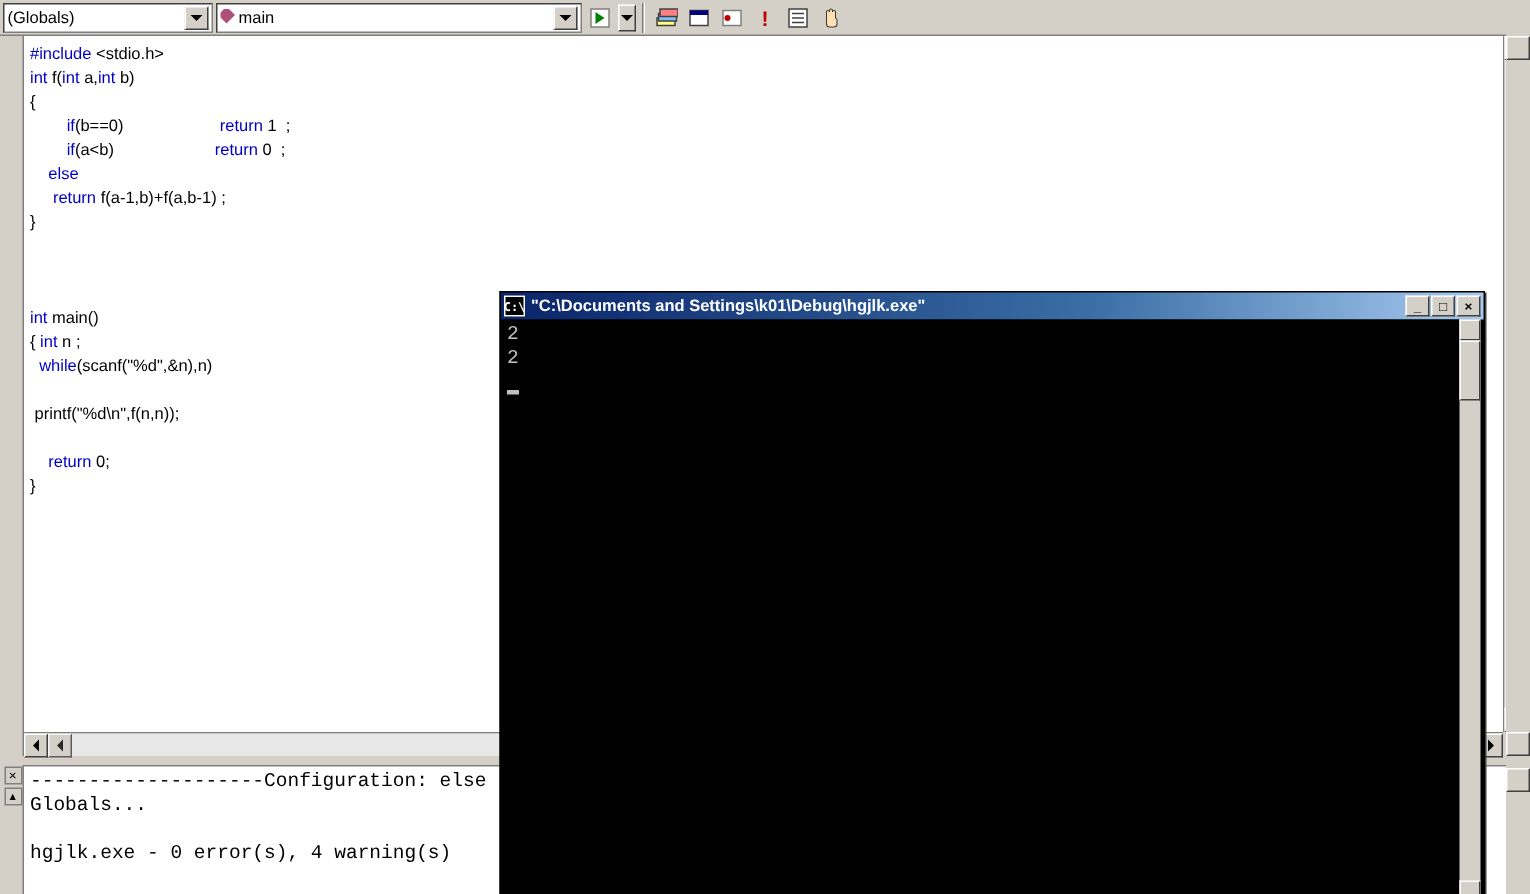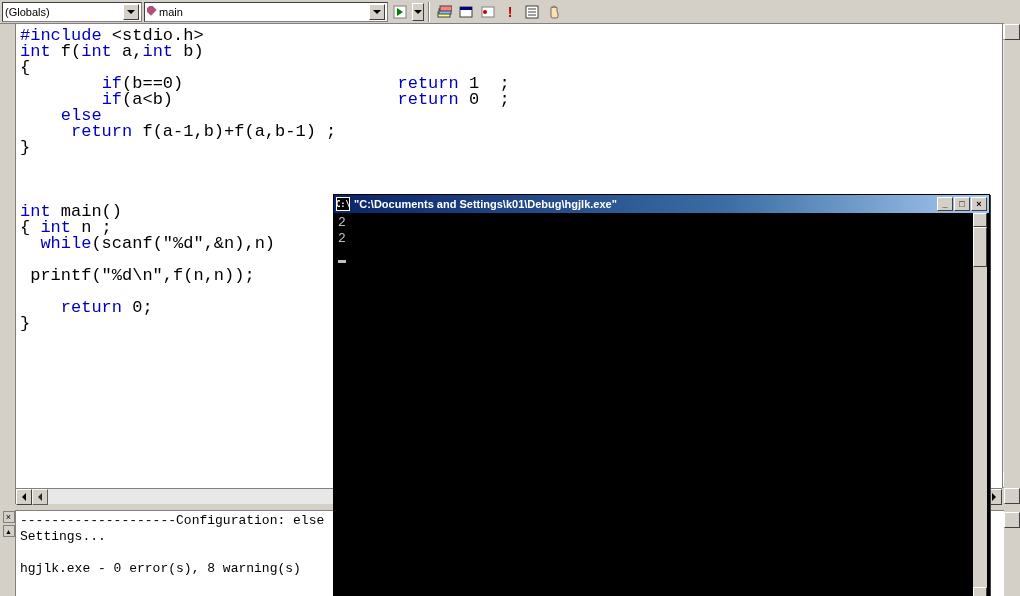--- a/index.html
+++ b/index.html
@@ -78,22 +78,22 @@
     background: #d4d0c8;
     border-right: 1px solid #808080;
   }
   .code-editor {
     position: absolute;
     top: 0;
     left: 14px;
     right: 16px;
     bottom: 16px;
     background: #fff;
-    font-family: Liberation Mono, monospace;
-    font-size: 17px;
+    font-family: Liberation Sans, sans-serif;
+    font-size: 11px;
     line-height: 16px;
     white-space: pre;
     overflow: hidden;
     padding: 4px 4px;
   }
   .kw { color: #0000c0; }
   .vscroll {
     position: absolute;
     top: 0; right: 0;
     width: 16px;
@@ -346,23 +346,23 @@
     <div class="sbtn right"></div>
   </div>
 </div>
 
 <div class="output-pane">
   <div class="out-gutter">
     <div class="out-close">×</div>
     <div class="out-close" style="font-size:7px">▲</div>
   </div>
   <div class="out-text"><span>--------------------Configuration: else</span>
-<span>Settings...</span>
-<span></span>
-<span>hgjlk.exe - 0 error(s), 8 warning(s)</span></div>
+<span>Globals...</span>
+<span></span>
+<span>hgjlk.exe - 0 error(s), 4 warning(s)</span></div>
 </div>
 
 <div class="right-outer">
   <div class="sbtn up"></div>
   <div class="sbtn down"></div>
   <div class="sbtn up up2"></div>
   <div class="sbtn down down2"></div>
 </div>
 
 <div class="console-win">

